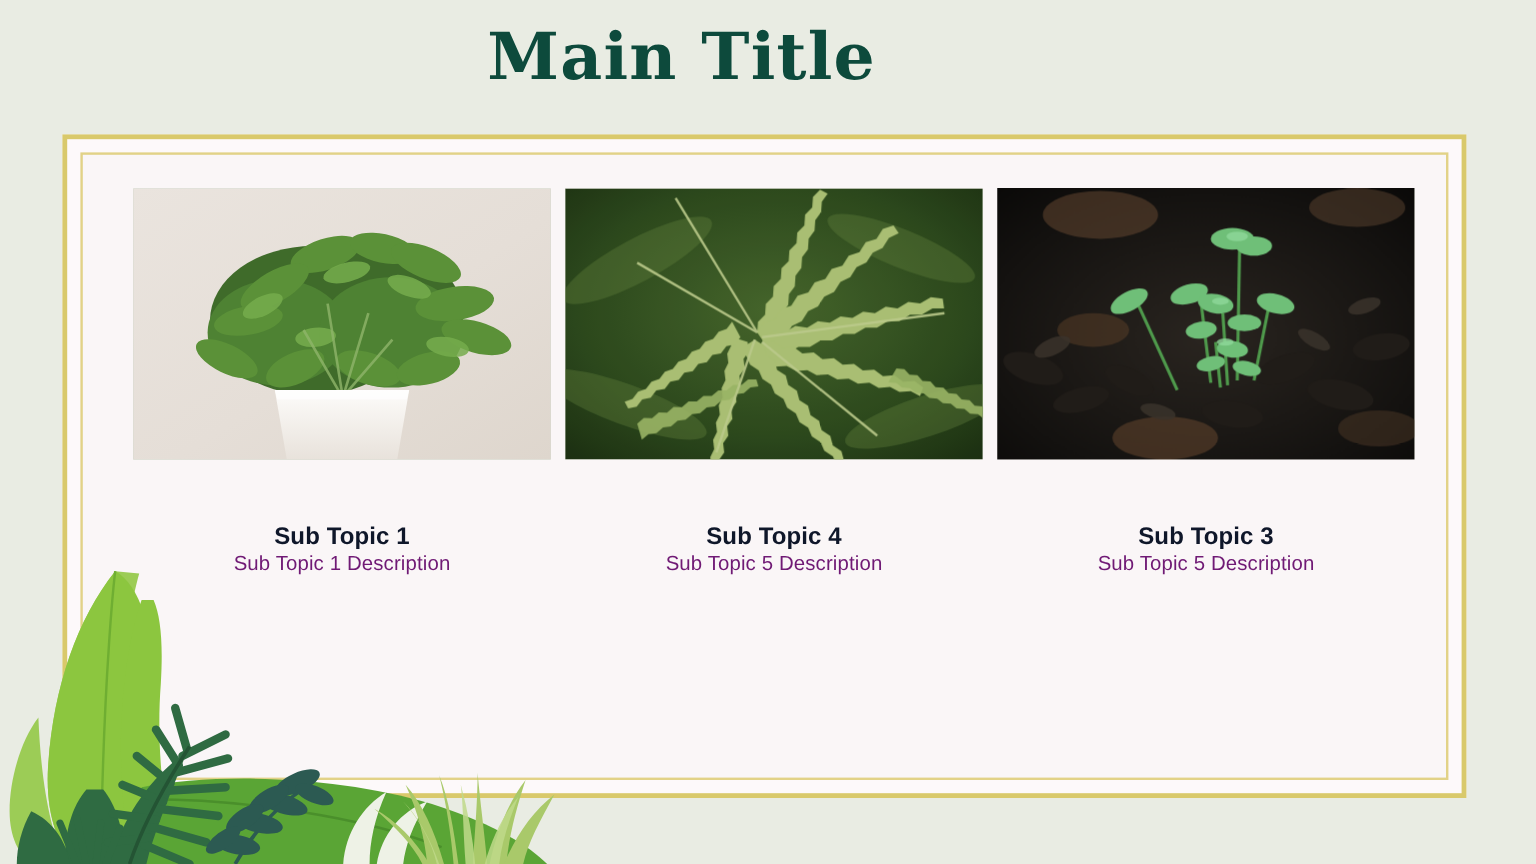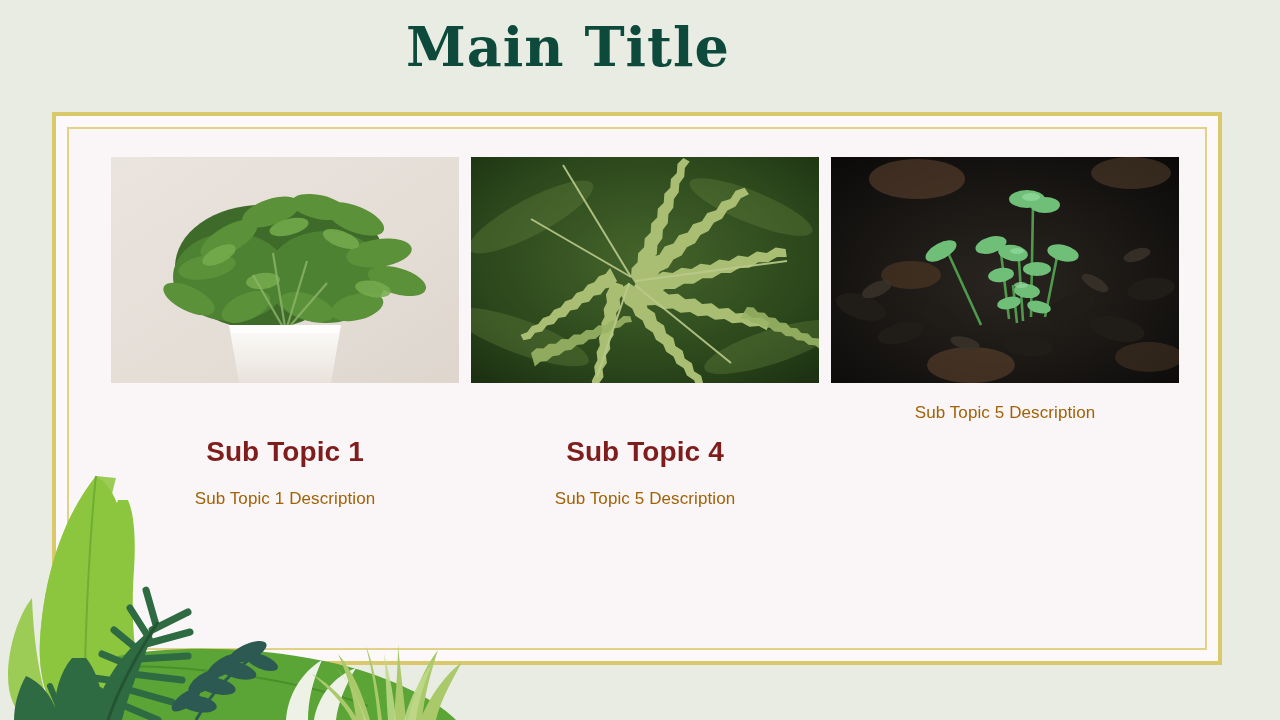--- a/index.html
+++ b/index.html
@@ -81,32 +81,32 @@
     width: 348px;
     height: 226px;
     position: relative;
     overflow: hidden;
     background: #cfd3c6;
   }
   .photo svg { display: block; width: 100%; height: 100%; }
 
   .sub-title {
     margin-top: 52px;
-    font-size: 28px;
+    font-size: 20px;
     font-weight: 700;
-    color: #7f1d1d;
+    color: #0f172a;
     letter-spacing: 0.1px;
     line-height: 1.2;
     text-align: center;
   }
   .sub-desc {
-    margin-top: 20px;
+    margin-top: 1px;
     font-size: 17px;
     font-weight: 400;
-    color: #a16207;
+    color: #701a75;
     letter-spacing: 0.1px;
     text-align: right;
   }
 
   
   .leaves {
     position: absolute;
     left: 0;
     bottom: 0;
     width: 470px;
@@ -314,20 +314,21 @@
                 <ellipse cx="178" cy="146" rx="12" ry="6" transform="rotate(-12 178 146)"></ellipse>
                 <ellipse cx="208" cy="150" rx="12" ry="6" transform="rotate(12 208 150)"></ellipse>
               </g>
               <g fill="#8fd99a" opacity="0.8">
                 <ellipse cx="200" cy="40" rx="9" ry="4"></ellipse>
                 <ellipse cx="186" cy="94" rx="7" ry="3"></ellipse>
                 <ellipse cx="190" cy="128" rx="7" ry="3"></ellipse>
               </g>
             </svg>
           </div>
+          <div class="sub-title">Sub Topic 3</div>
           <div class="sub-desc">Sub Topic 5 Description</div>
         </div>
 
       </div>
     </div>
   </div>
 
   <div class="leaves">
     <svg viewBox="0 0 470 250" preserveAspectRatio="none" aria-hidden="true">
 

